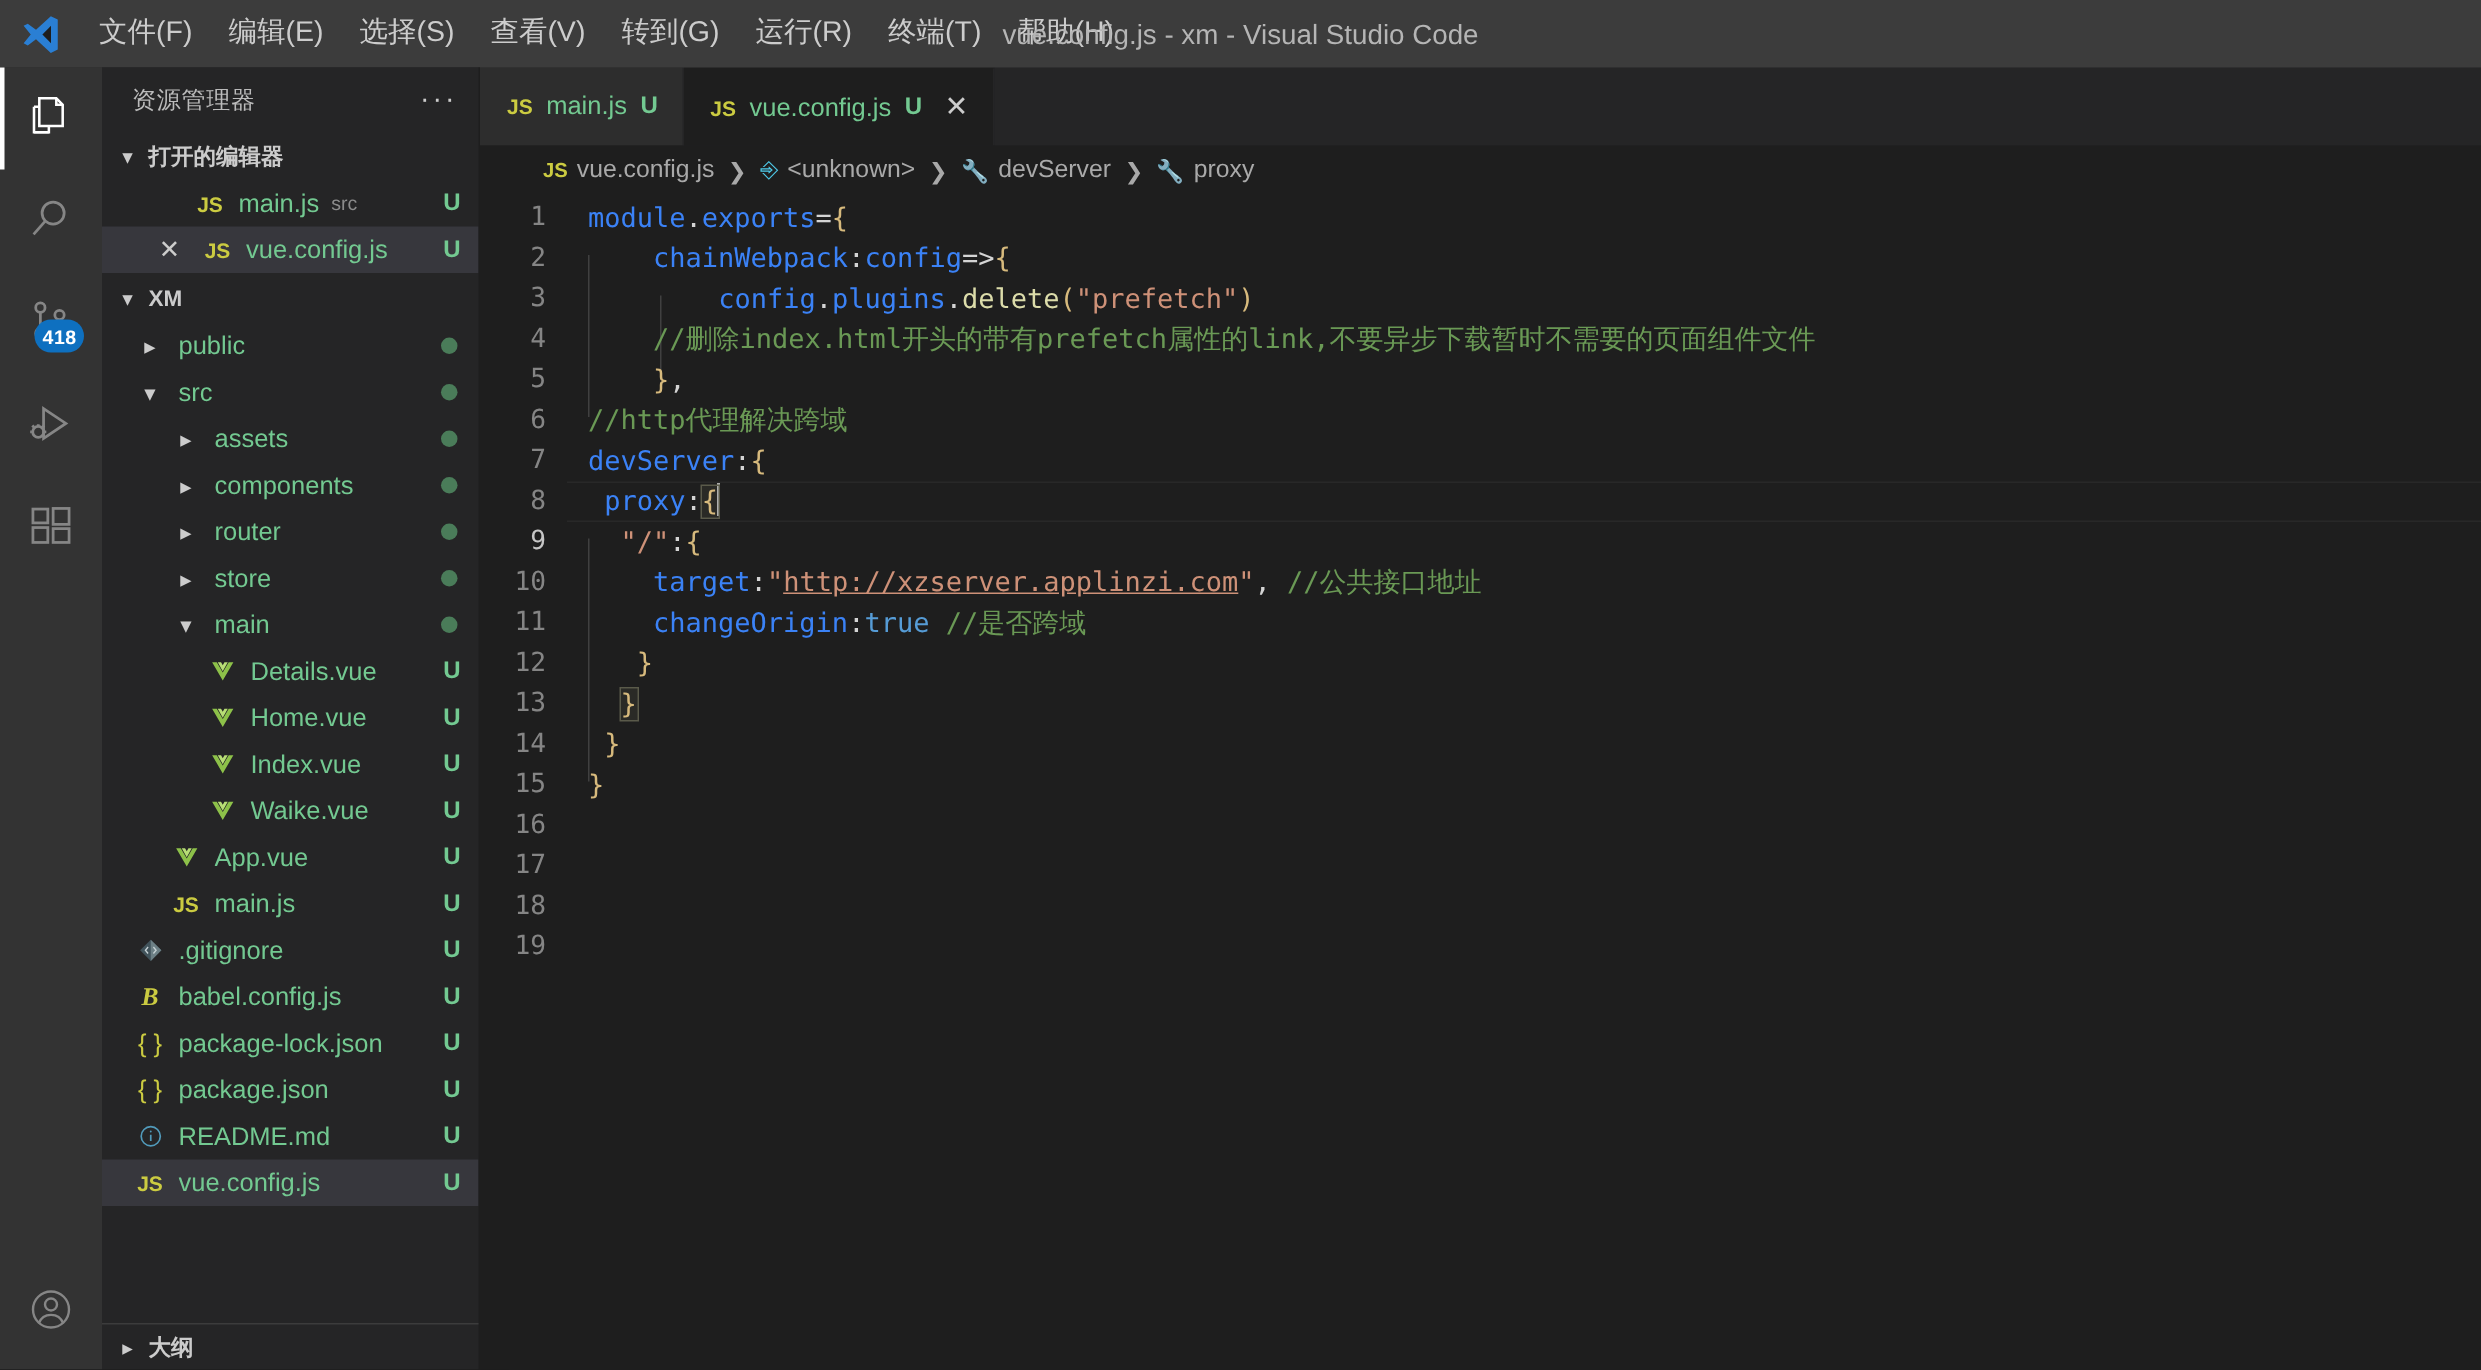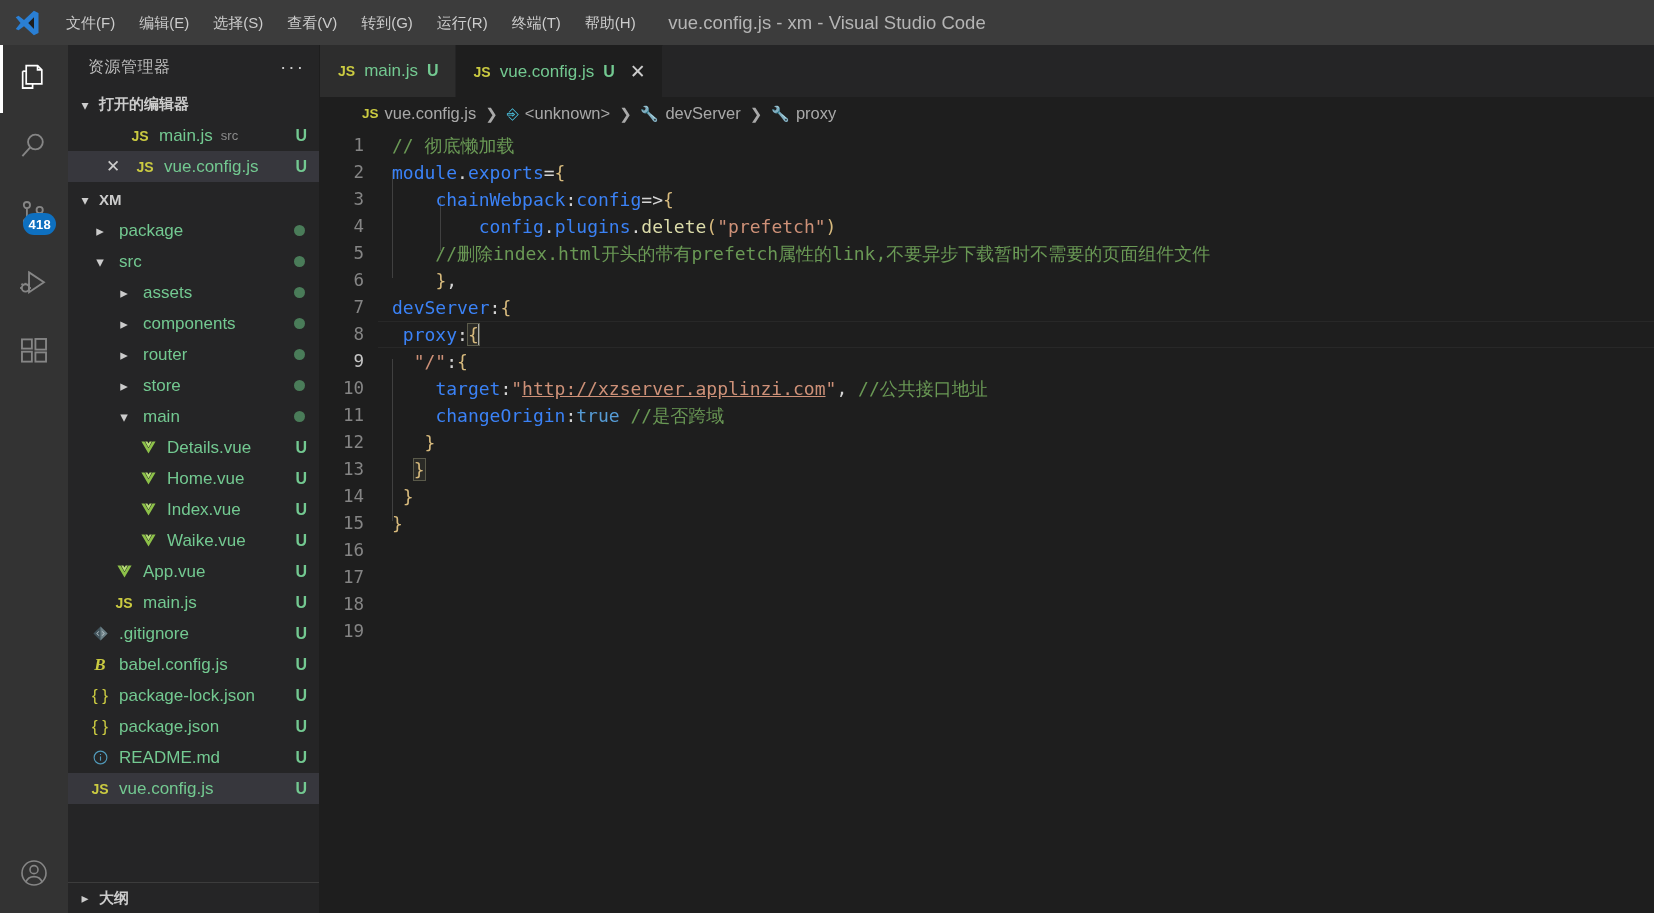--- a/index.html
+++ b/index.html
@@ -12,21 +12,21 @@
   .app { width: 1654px; height: 913px; display: flex; flex-direction: column; }
 
   
   .titlebar {
     height: 45px; background: #3c3c3c; display: flex; align-items: center;
     flex: 0 0 45px; position: relative;
   }
   .vs-logo { width: 54px; height: 45px; display: flex; align-items: center; justify-content: center; }
   .menus { display: flex; align-items: center; gap: 0px; }
   .menu-item {
-    color: #cccccc; font-size: 15px; padding: 4px 12px; white-space: nowrap;
+    color: #cccccc; font-size: 19px; padding: 4px 12px; white-space: nowrap;
     line-height: 1.2;
   }
   .title-center {
     position: absolute; left: 0; right: 0; text-align: center;
     color: #b5b5b5; font-size: 18.5px; pointer-events: none;
   }
 
   
   .body { flex: 1; display: flex; min-height: 0; }
 
@@ -274,21 +274,21 @@
 
         <div class="section-header" style="margin-top:2px;">
           <span class="chev">▾</span>
           <span>XM</span>
         </div>
 
         <div id="tree">
             <div class="row" style="padding-left: 7px;">
               <span class="indent" style="width: 12px;"></span>
               <span class="ico" style="color: rgb(204, 204, 204); font-size: 15px;">▸</span>
-              <span class="lbl name-folder">package</span>
+              <span class="lbl name-folder">public</span>
               <span class="dot"></span>
             </div>
             <div class="row" style="padding-left: 7px;">
               <span class="indent" style="width: 12px;"></span>
               <span class="ico" style="color: rgb(204, 204, 204); font-size: 15px;">▾</span>
               <span class="lbl name-folder">src</span>
               <span class="dot"></span>
             </div>
             <div class="row" style="padding-left: 7px;">
               <span class="indent" style="width: 36px;"></span>
@@ -498,26 +498,26 @@
             <div class="gln">15</div>
             <div class="gln">16</div>
             <div class="gln">17</div>
             <div class="gln">18</div>
             <div class="gln">19</div>
           </div>
         <div class="code-lines" id="codelines">
           <div class="indent-guide" style="left:14px;  top:40px; height:108px;"></div>
           <div class="indent-guide" style="left:62px;  top:67px; height:54px;"></div>
           <div class="indent-guide" style="left:14px;  top:229px; height:162px;"></div>
-        <div class="cline"><span class="cmt">// 彻底懒加载</span></div>
             <div class="cline"><span class="prop">module</span><span class="punc">.</span><span class="prop">exports</span><span class="punc">=</span><span class="brkt-y">{</span></div>
             <div class="cline"><span class="punc"> </span><span class="punc"> </span><span class="punc"> </span><span class="punc"> </span><span class="prop">chainWebpack</span><span class="punc">:</span><span class="prop">config</span><span class="punc">=</span><span class="punc">&gt;</span><span class="brkt-y">{</span></div>
             <div class="cline"><span class="punc"> </span><span class="punc"> </span><span class="punc"> </span><span class="punc"> </span><span class="punc"> </span><span class="punc"> </span><span class="punc"> </span><span class="punc"> </span><span class="prop">config</span><span class="punc">.</span><span class="prop">plugins</span><span class="punc">.</span><span class="fn">delete</span><span class="brkt-y">(</span><span class="str">"prefetch"</span><span class="brkt-y">)</span></div>
             <div class="cline"><span class="cmt">    //删除index.html开头的带有prefetch属性的link,不要异步下载暂时不需要的页面组件文件</span></div>
             <div class="cline"><span class="punc"> </span><span class="punc"> </span><span class="punc"> </span><span class="punc"> </span><span class="brkt-y">}</span><span class="punc">,</span></div>
+            <div class="cline"><span class="cmt">//http代理解决跨域</span></div>
             <div class="cline"><span class="prop">devServer</span><span class="punc">:</span><span class="brkt-y">{</span></div>
             <div class="cline active"><span class="punc"> </span><span class="prop">proxy</span><span class="punc">:</span><span class="brkt-y match">{</span><span class="cursor"></span></div>
             <div class="cline"><span class="punc"> </span><span class="punc"> </span><span class="str">"/"</span><span class="punc">:</span><span class="brkt-y">{</span></div>
             <div class="cline"><span class="punc"> </span><span class="punc"> </span><span class="punc"> </span><span class="punc"> </span><span class="prop">target</span><span class="punc">:</span><span class="str">"</span><span class="link">http://xzserver.applinzi.com</span><span class="str">"</span><span class="punc">,</span><span class="punc"> </span><span class="cmt">//公共接口地址</span></div>
             <div class="cline"><span class="punc"> </span><span class="punc"> </span><span class="punc"> </span><span class="punc"> </span><span class="prop">changeOrigin</span><span class="punc">:</span><span class="kw">true</span><span class="punc"> </span><span class="cmt">//是否跨域</span></div>
             <div class="cline"><span class="punc"> </span><span class="punc"> </span><span class="punc"> </span><span class="brkt-y">}</span></div>
             <div class="cline"><span class="punc"> </span><span class="punc"> </span><span class="brkt-y match">}</span></div>
             <div class="cline"><span class="punc"> </span><span class="brkt-y">}</span></div>
             <div class="cline"><span class="brkt-y">}</span></div>
             <div class="cline"></div>

